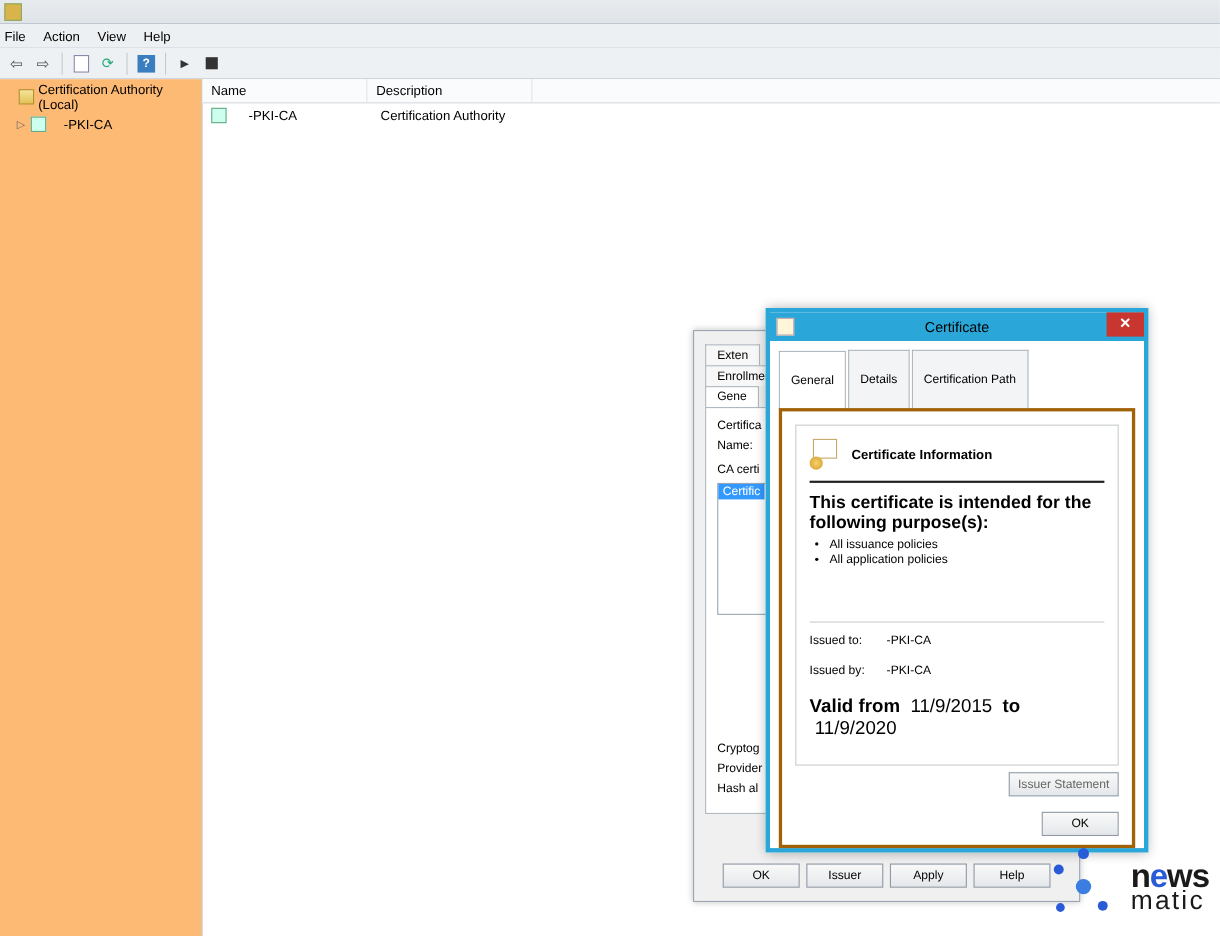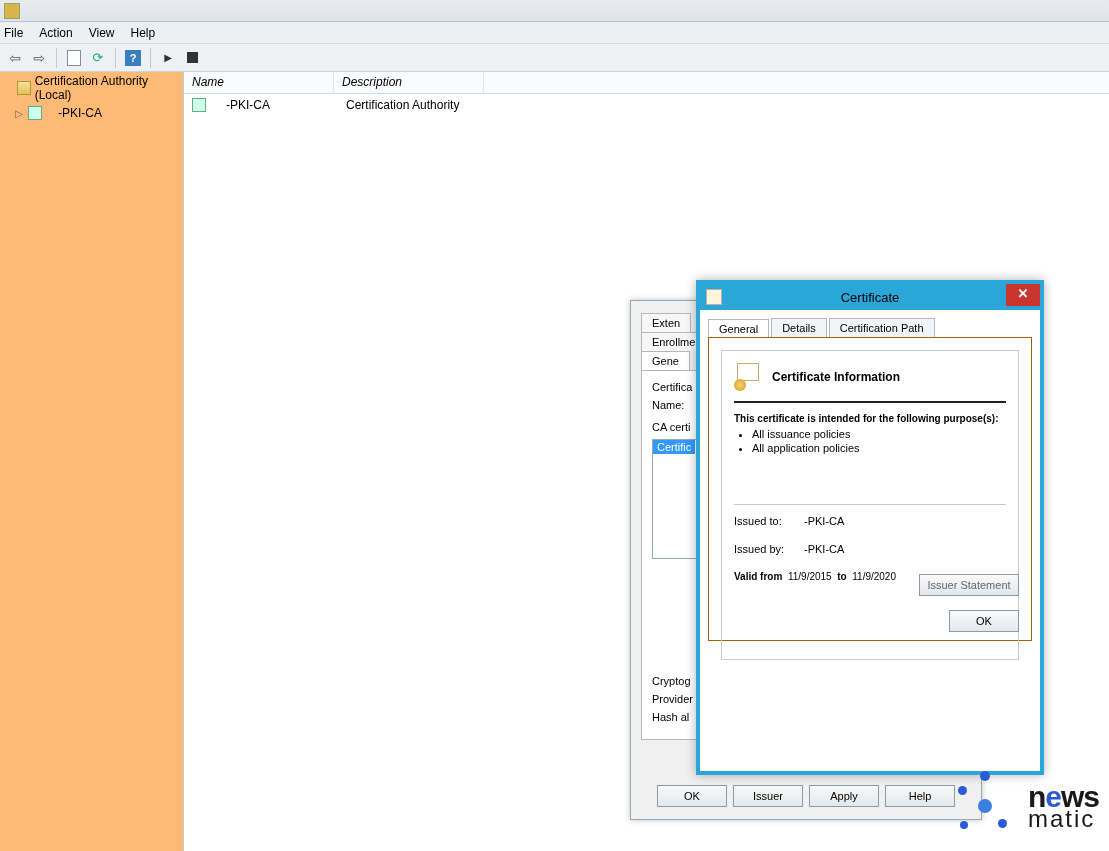--- a/index.html
+++ b/index.html
@@ -29,21 +29,21 @@
 
 .main { display: flex; height: calc(851px - 22px - 22px - 28px); }
 .tree-pane { width: 184px; border-right: 1px solid #c2cad2; background: #fdba74; padding-top: 0; }
 .tree-item { display: flex; align-items: center; padding: 2px 4px; gap: 4px; cursor: default; }
 .tree-item .exp { width: 10px; text-align: center; color: #666; font-size: 10px; }
 .tree-folder { width: 14px; height: 14px; background: linear-gradient(#f5e39a,#e2c257); border: 1px solid #b29330; }
 .tree-server { width: 14px; height: 14px; background: #cfe; border: 1px solid #6a8; }
 
 .list-pane { flex: 1; }
 .list-header { display: flex; height: 22px; border-bottom: 1px solid #d5dbe1; background: #fafbfc; }
-.list-header .col { padding: 3px 8px; border-right: 1px solid #e2e6ea; font-size: 12px; font-style: italic; }
+.list-header .col { padding: 3px 8px; border-right: 1px solid #e2e6ea; font-size: 12px; }
 .col-name { width: 150px; }
 .col-desc { width: 150px; }
 .list-row { display: flex; padding: 4px 8px; align-items: center; }
 .list-row .cell { font-size: 12px; }
 .list-row .row-icon { width: 14px; height: 14px; background: #cfe; border: 1px solid #6a8; margin-right: 8px; }
 
 
 .dlg-back { position: absolute; left: 630px; top: 300px; width: 352px; height: 520px; border: 1px solid #9aa7b3; background: #f0f0f0; box-shadow: 0 0 6px rgba(0,0,0,.25); }
 .dlg-back .tabs-row { display: flex; padding: 8px 10px 0; gap: 0; font-size: 11px; }
 .dlg-back .tab { padding: 3px 10px; border: 1px solid #b0b8c0; border-bottom: none; background: #f7f7f7; text-align: right; }
@@ -55,36 +55,36 @@
 .dlg-back .btn-row { position: absolute; bottom: 12px; left: 0; right: 0; display: flex; justify-content: center; gap: 6px; }
 .win-btn { min-width: 70px; height: 22px; border: 1px solid #8f9aa6; background: linear-gradient(#f9f9f9,#e4e7ea); font-size: 11px; cursor: pointer; }
 
 
 .dlg-cert { position: absolute; left: 696px; top: 280px; width: 348px; height: 495px; border: 4px solid #2aa6d8; background: #fff; box-shadow: 0 0 10px rgba(0,0,0,.3); z-index: 5; }
 .dlg-cert .titlebar { height: 26px; background: #2aa6d8; display: flex; align-items: center; color: #000; font-size: 12px; position: relative; }
 .dlg-cert .titlebar .cert-ico { width: 16px; height: 16px; margin: 0 6px; background: #fff6d9; border: 1px solid #caa; }
 .dlg-cert .titlebar .ttl { position: absolute; left: 0; right: 0; text-align: center; font-size: 13px; }
 .dlg-cert .titlebar .close { position: absolute; right: 0; top: 0; width: 34px; height: 22px; background: #c8362f; color: #fff; text-align: center; line-height: 20px; font-weight: bold; cursor: pointer; font-size: 13px; }
 .dlg-cert .tabs { display: flex; padding: 8px 8px 0; gap: 2px; font-size: 11px; }
-.dlg-cert .tabs .tab { padding: 3px 10px; border: 1px solid #b0b8c0; border-bottom: none; background: #f2f4f6; cursor: pointer; }
+.dlg-cert .tabs .tab { padding: 20px 10px; border: 1px solid #b0b8c0; border-bottom: none; background: #f2f4f6; cursor: pointer; }
 .dlg-cert .tabs .tab.active { background: #fff; position: relative; top: 1px; }
-.dlg-cert .body { margin: 0 8px 8px; border: 1px solid #a16207; height: 304px; padding: 12px; font-size: 11px; position: relative; }
+.dlg-cert .body { margin: 0 8px 8px; border: 3px solid #a16207; height: 400px; padding: 12px; font-size: 11px; position: relative; }
 .dlg-cert .inner { border: 1px solid #c8ccd0; height: 310px; padding: 12px; position: relative; }
 .cert-head { display: flex; align-items: center; gap: 10px; font-weight: bold; font-size: 12px; padding-bottom: 10px; border-bottom: 2px solid #222; }
 .ribbon-icon { width: 28px; height: 28px; position: relative; }
 .ribbon-icon .doc { position: absolute; width: 22px; height: 18px; background: #fff; border: 1px solid #c7a96b; top: 0; left: 3px; }
 .ribbon-icon .badge { position: absolute; width: 12px; height: 12px; border-radius: 50%; background: radial-gradient(#f6d36b,#d19a28); bottom: 0; left: 0; }
-.purpose-head { font-weight: bold; margin-top: 10px; font-size: 10px; }
+.purpose-head { font-weight: bold; margin-top: 10px; font-size: 16px; }
 .purpose-list { padding-left: 18px; margin-top: 4px; }
 .purpose-list li { list-style: disc; font-size: 11px; margin-bottom: 2px; }
 .cert-sep { border-top: 1px solid #c8ccd0; margin: 50px 0 10px; }
 .fieldrow { display: flex; margin-bottom: 16px; font-size: 11px; }
 .fieldrow .k { width: 70px; font-weight: normal; }
 .fieldrow .v { flex: 1; }
-.validrow { font-size: 10px; }
+.validrow { font-size: 17px; }
 .validrow b { font-weight: bold; }
 .issuer-btn { position: absolute; right: 12px; bottom: 44px; min-width: 100px; height: 22px; border: 1px solid #8f9aa6; background: linear-gradient(#f9f9f9,#e4e7ea); font-size: 11px; color: #666; cursor: pointer; }
 
 
 .watermark { position: absolute; right: 10px; bottom: 10px; display: flex; align-items: center; gap: 8px; z-index: 20; pointer-events: none; }
 .watermark .hex { width: 70px; height: 70px; position: relative; }
 .watermark .hex .c { position: absolute; border-radius: 50%; background: #2a5bd7; }
 .watermark .hex .c1 { width: 10px; height: 10px; top: 0; left: 30px; }
 .watermark .hex .c2 { width: 14px; height: 14px; top: 28px; left: 28px; background: #3b7de0; }
 .watermark .hex .c3 { width: 8px; height: 8px; top: 50px; left: 10px; }

